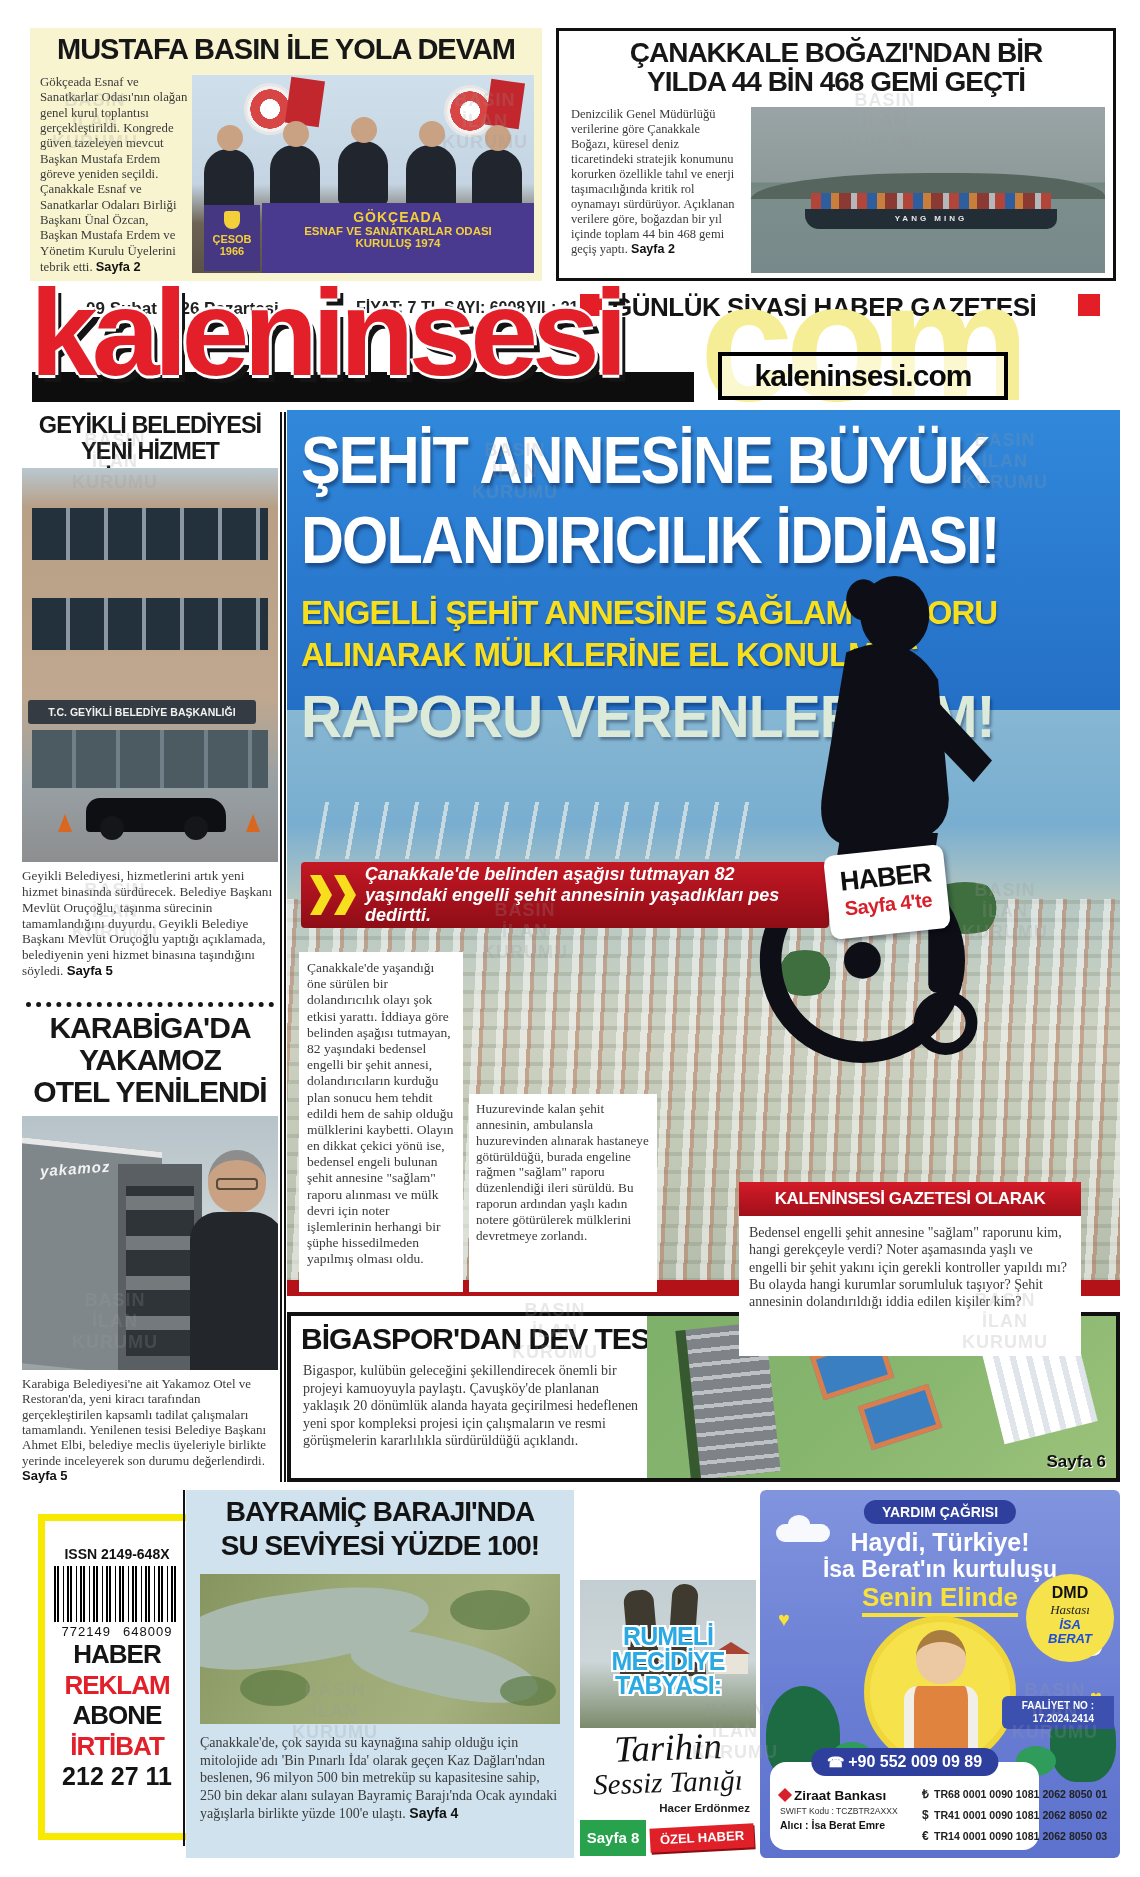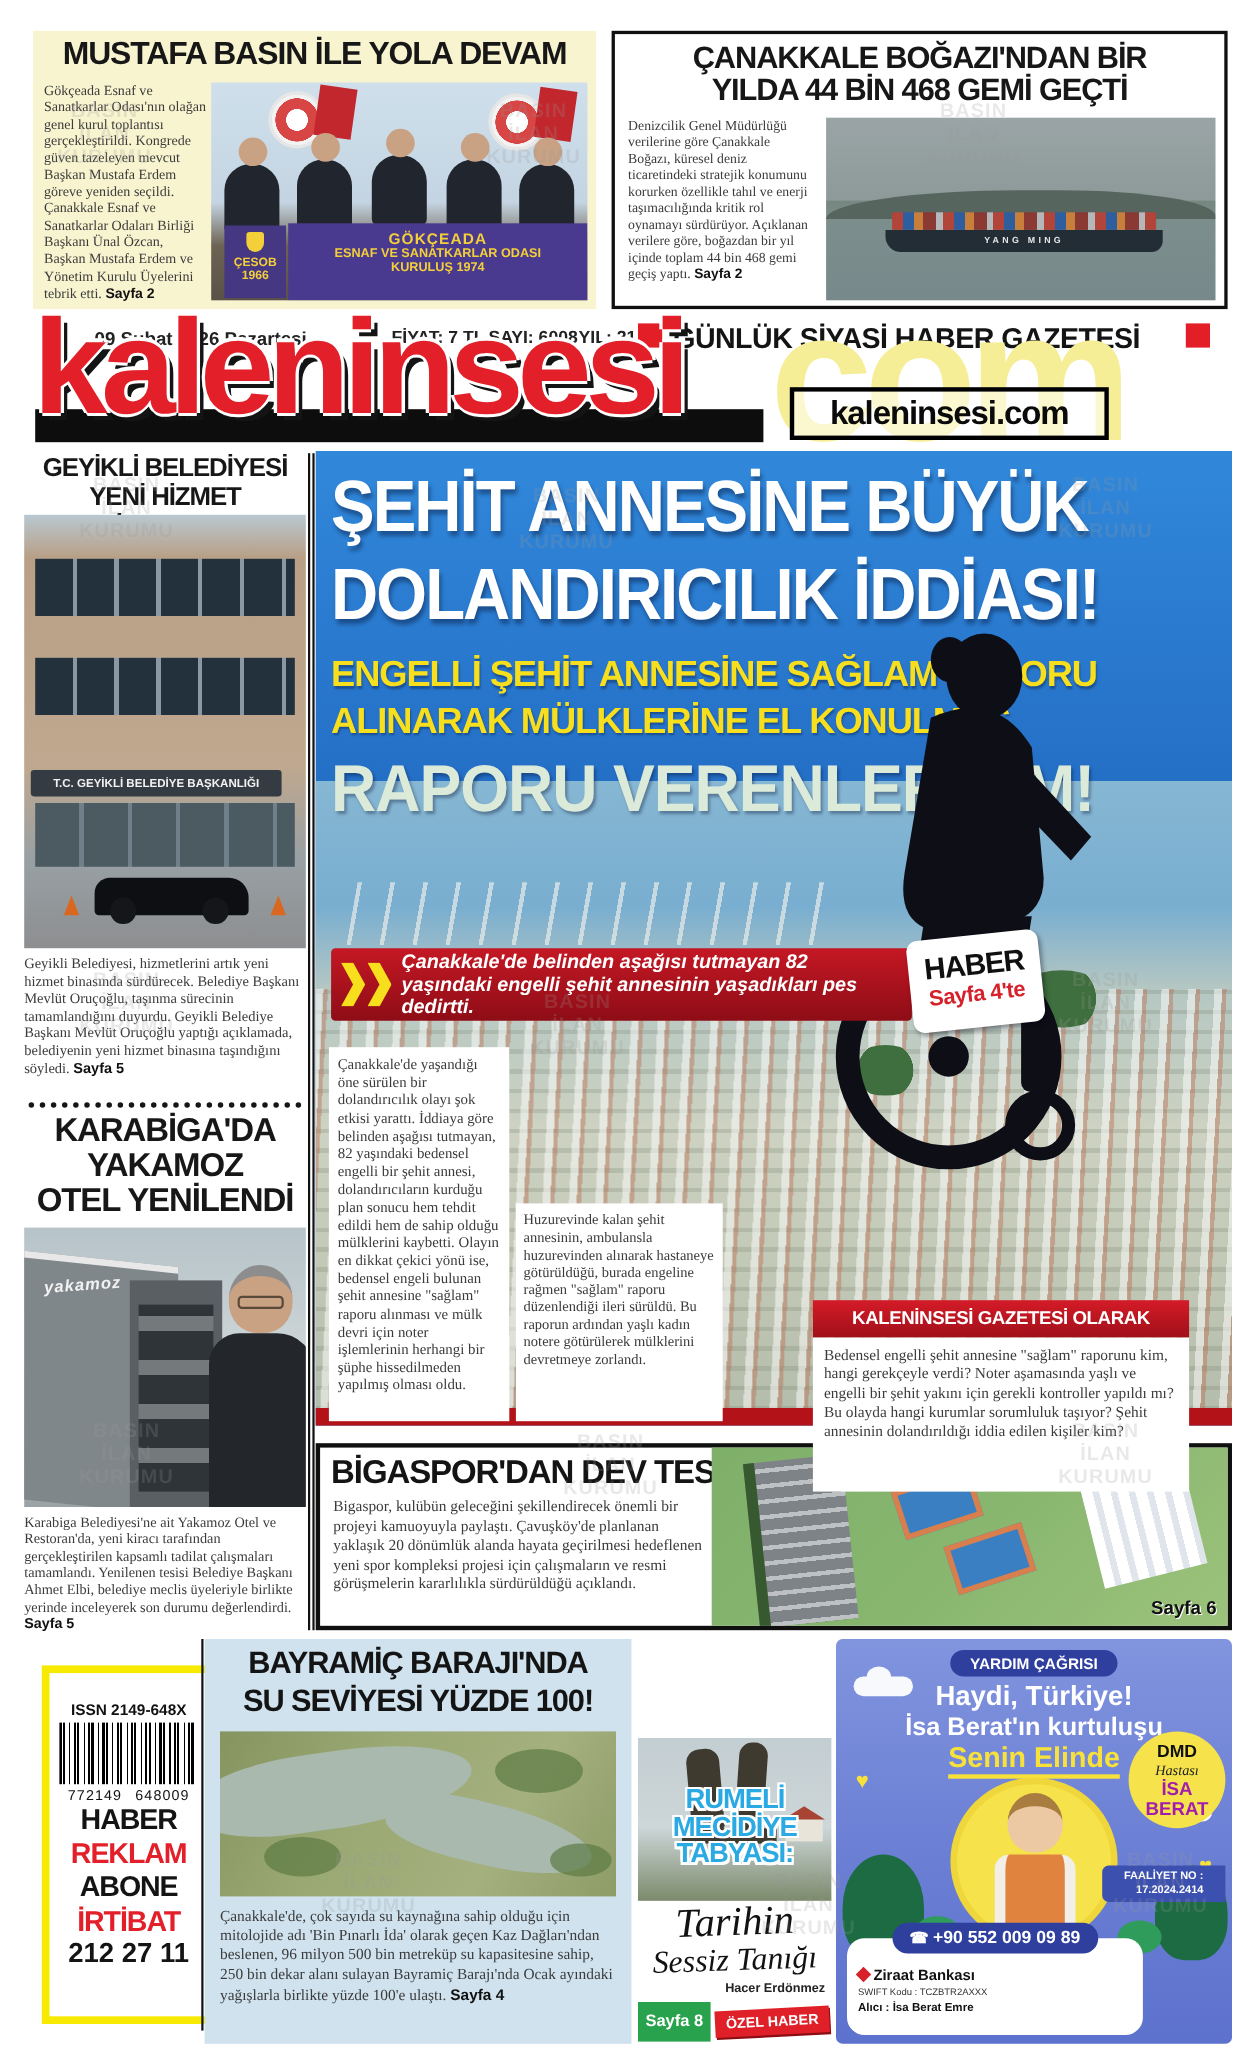--- a/index.html
+++ b/index.html
@@ -190,21 +190,21 @@
   .cloud::before { content:""; position:absolute; left:12px; top:-9px; width:22px; height:18px; background:#fff; border-radius:50%; }
   #ad-sun { left:104px; top:126px; width:152px; height:152px; border-radius:50%; background:#f6e24a; border:6px solid #efd63a; }
   #ad-boyhead { left:156px; top:140px; width:50px; height:54px; background:#ecc9a3; border-radius:50% 50% 46% 46%; border-top:12px solid #a97c3f; z-index:2; }
   #ad-vest { left:144px; top:196px; width:74px; height:84px; background:#e0833f; border-radius:14px 14px 8px 8px; z-index:2;
      border-left:10px solid #f2efe8; border-right:10px solid #f2efe8; }
   .adtree { position:absolute; background:#1d6b43; border-radius:50% 50% 40% 40%; }
   .adbush { position:absolute; background:#2f9c5c; border-radius:50%; }
   #dmd { left:266px; top:84px; width:88px; height:88px; border-radius:50%; background:#f6e24a; text-align:center; padding-top:10px; z-index:3; }
   #dmd .d1 { font-weight:bold; font-size:16px; color:#111; }
   #dmd .d2 { font-family:"Liberation Serif",serif; font-style:italic; font-size:13px; color:#222; }
-  #dmd .d3 { font-weight:bold; font-size:17px; color:#a21caf; line-height:1.05; }
+  #dmd .d3 { font-weight:bold; font-size:13px; color:#1d4ed8; line-height:1.05;font-style:italic; }
   #faal { right:6px; top:206px; background:#3c50b0; border-radius:6px 0 0 6px; color:#fff; font-weight:bold; font-size:10px; text-align:right; padding:4px 20px; line-height:1.25; z-index:3; }
   #ad-panel { left:10px; top:272px; width:269px; height:88px; background:#fff; border-radius:16px; z-index:4; }
   #ad-phone { left:50%; transform:translateX(-50%); top:-14px; background:#2e3f9e; color:#fff; font-weight:bold; font-size:16px;
      padding:5px 16px; border-radius:16px; white-space:nowrap; }
   .phone-icon::before { content:"☎ "; font-size:14px; }
   #ad-bank { left:10px; top:26px; width:140px; }
   #ad-bankname { font-weight:bold; font-size:13.5px; color:#111; }
   .ziraat-icon { display:inline-block; width:10px; height:10px; background:#d6202a; transform:rotate(45deg); margin-right:4px; }
   #ad-swift { font-size:8.6px; color:#333; margin-top:3px; }
   #ad-alici { font-size:10.5px; font-weight:bold; color:#111; margin-top:3px; }
@@ -429,20 +429,25 @@
       <div>FAALİYET NO :</div>
       <div>17.2024.2414</div>
     </div>
     <div class="ab" id="ad-panel">
       <div class="ab phone-icon" id="ad-phone"><span>+90 552 009 09 89</span></div>
       <div class="ab" id="ad-bank">
         <div id="ad-bankname"><span class="ziraat-icon"></span><span>Ziraat Bankası</span></div>
         <div id="ad-swift">SWIFT Kodu : TCZBTR2AXXX</div>
         <div id="ad-alici">Alıcı : İsa Berat Emre</div>
       </div>
+      <div class="ab" id="ad-ibans">
+        <div class="iban-row"><span class="cur">₺</span><span>TR68 0001 0090 1081 2062 8050 01</span></div>
+        <div class="iban-row"><span class="cur">$</span><span>TR41 0001 0090 1081 2062 8050 02</span></div>
+        <div class="iban-row"><span class="cur">€</span><span>TR14 0001 0090 1081 2062 8050 03</span></div>
+      </div>
     </div>
   </section>
 
   <span class="wm" style="left:40px;top:90px;">BASIN İLAN
 KURUMU</span>
   <span class="wm" style="left:430px;top:90px;">BASIN İLAN
 KURUMU</span>
   <span class="wm" style="left:830px;top:90px;">BASIN İLAN
 KURUMU</span>
   <span class="wm" style="left:60px;top:430px;">BASIN İLAN

